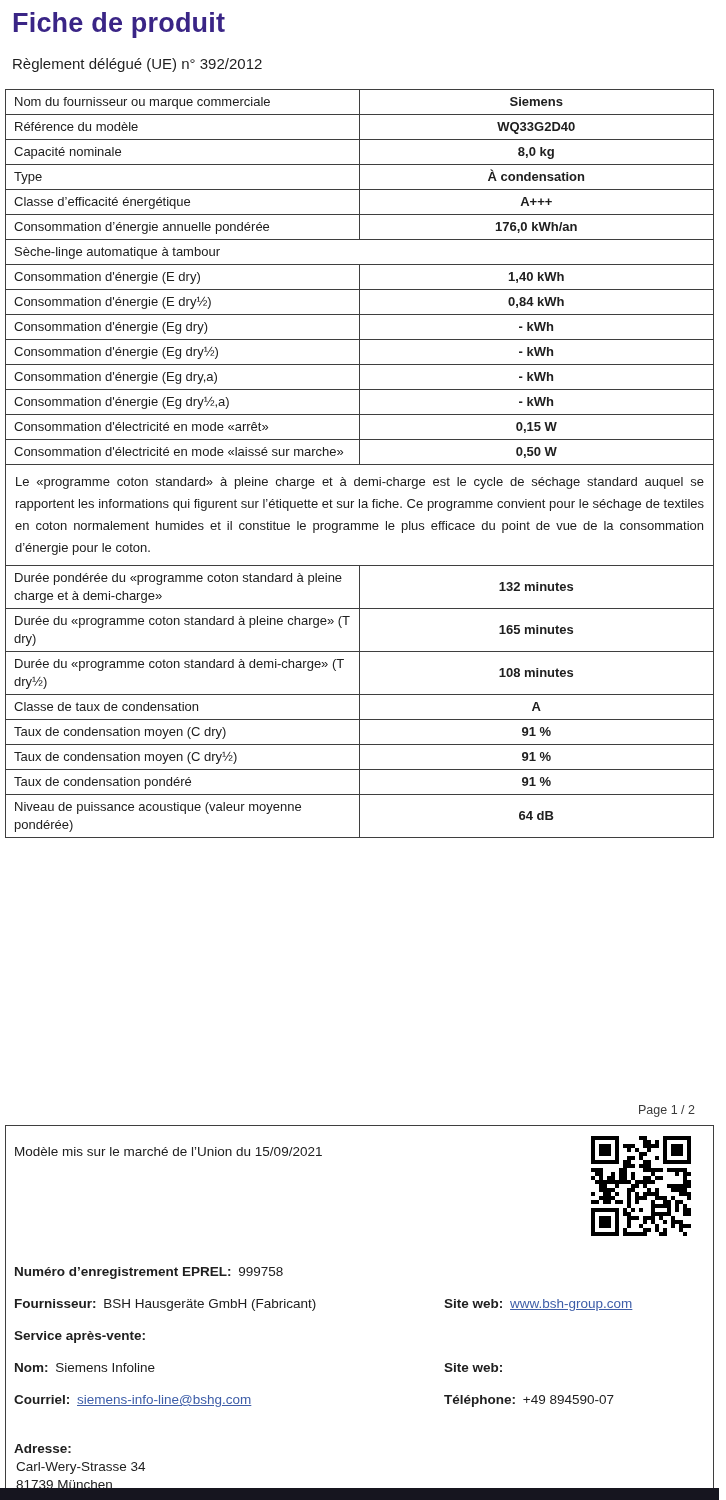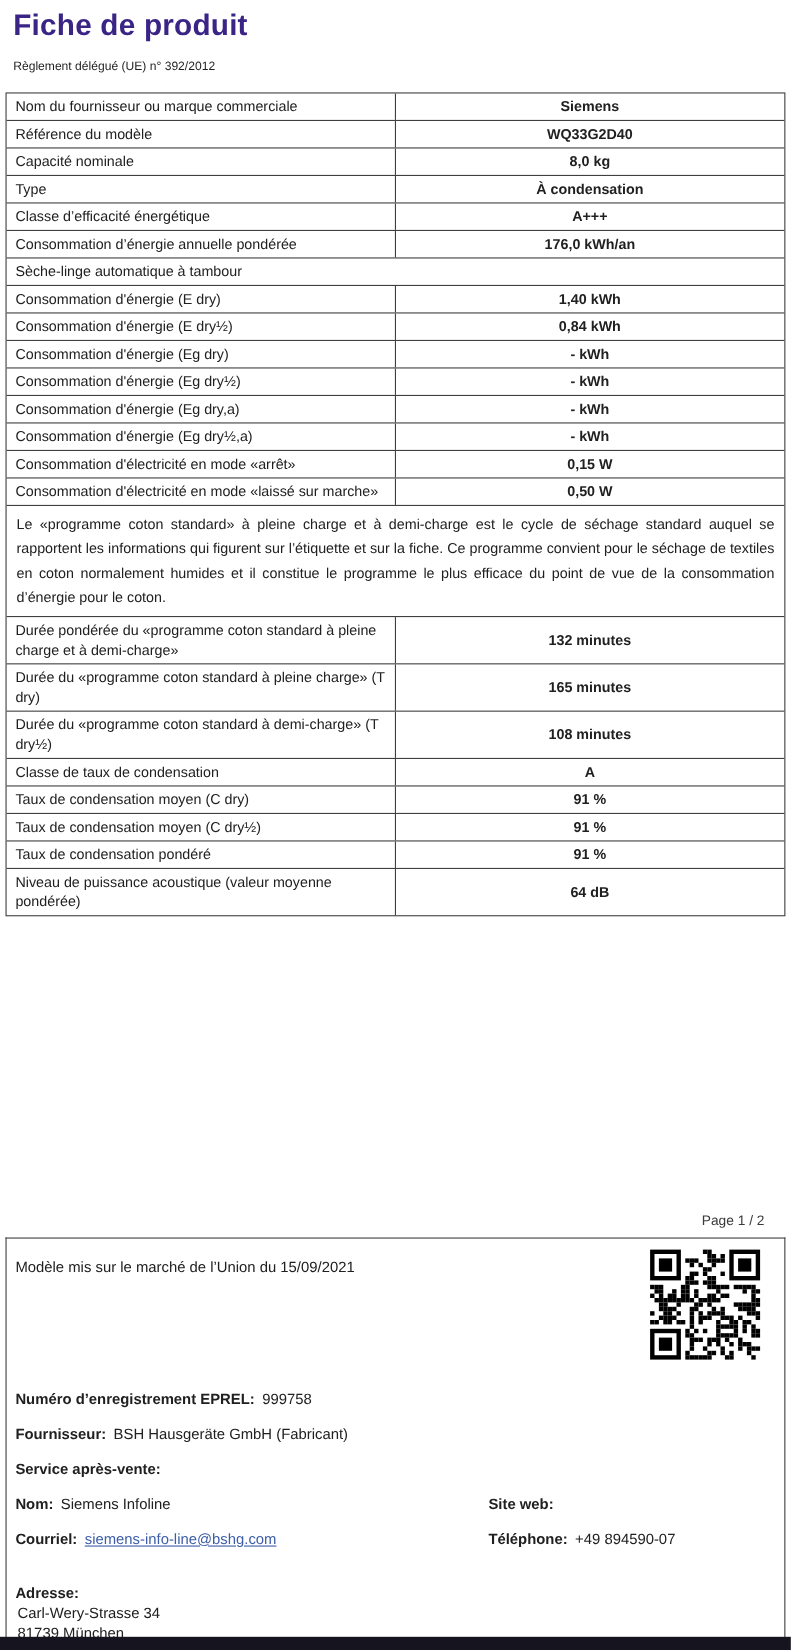--- a/index.html
+++ b/index.html
@@ -9,21 +9,21 @@
     --text-color:#202020;
     --footer-bar-color:#16151f;
   }
   *{box-sizing:border-box;}
   html,body{margin:0;padding:0;background:#fff;}
   body{font-family:"Liberation Sans","DejaVu Sans",sans-serif;color:var(--text-color);}
   .page{position:relative;width:719px;height:1500px;background:#fff;overflow:hidden;}
 
   
   .page-title{margin:8px 0 0 12px;font-size:27px;font-weight:700;color:var(--title-color);letter-spacing:.2px;}
-  .subtitle{margin:16px 0 17px 12px;font-size:11px;color:#1f1f1f;}
+  .subtitle{margin:16px 0 17px 12px;font-size:15px;color:#1f1f1f;}
 
   
   .ptable{margin:15px 5px 0;border:1px solid var(--border-color);font-size:13px;line-height:18px;}
   .trow{display:flex;border-bottom:1px solid var(--border-color);min-height:25px;}
   .trow:last-child{border-bottom:none;}
   .tlabel{flex:0 0 50%;border-right:1px solid var(--border-color);padding:3px 8px;display:flex;align-items:center;}
   .tvalue{flex:1;display:flex;align-items:center;justify-content:center;font-weight:700;padding:3px 6px;text-align:center;}
   .trow.section .tcell{flex:1;padding:3px 8px;display:flex;align-items:center;}
   .trow.paragraph .para{flex:1;padding:6px 9px;line-height:22px;text-align:justify;}
 
@@ -387,20 +387,24 @@
         <span class="b">Numéro d’enregistrement EPREL:</span>
         <span>999758</span>
       </div>
     </div>
 
     <div class="frow">
       <div class="fcol-l">
         <span class="b">Fournisseur:</span>
         <span>BSH Hausgeräte GmbH (Fabricant)</span>
       </div>
+      <div class="fcol-r">
+        <span class="b">Site web:</span>
+        <span class="link">www.bsh-group.com</span>
+      </div>
     </div>
 
     <div class="frow">
       <div class="fcol-l">
         <span class="b">Service après-vente:</span>
       </div>
       <div class="fcol-r"></div>
     </div>
 
     <div class="frow">

